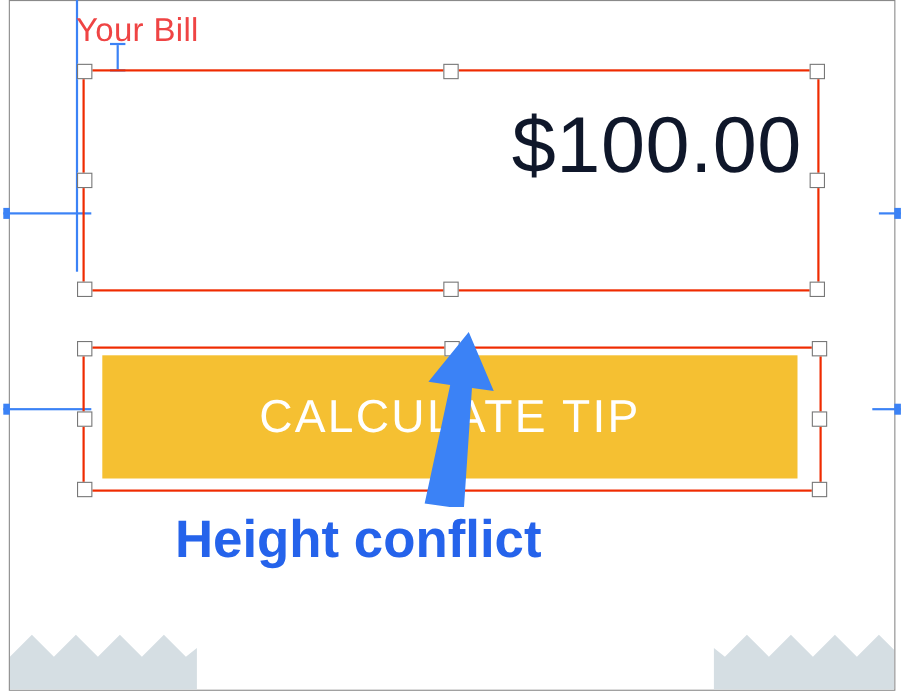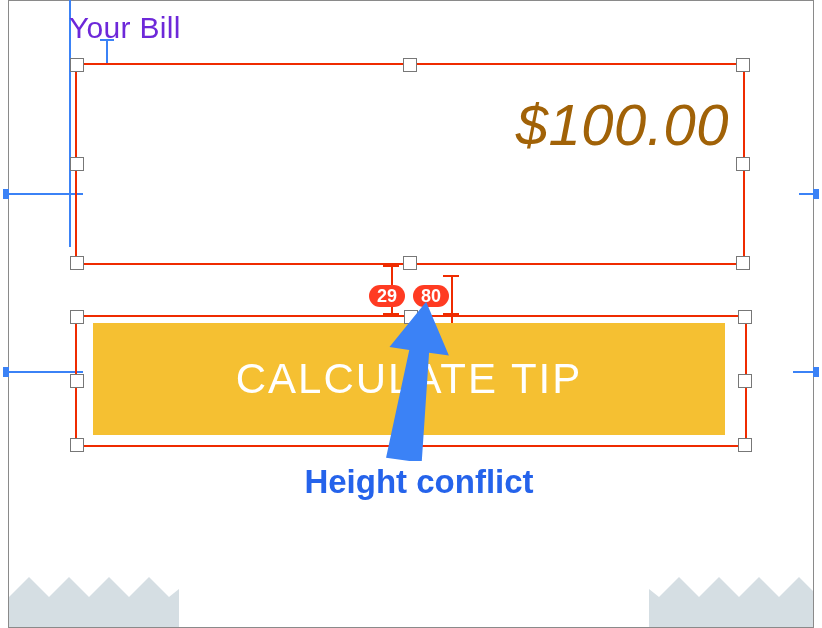--- a/index.html
+++ b/index.html
@@ -77,28 +77,28 @@
   .h.tr{ right:-7px; top:-7px;}
   .h.ml{ left:-7px; top:50%; margin-top:-7px;}
   .h.mr{ right:-7px; top:50%; margin-top:-7px;}
   .h.bl{ left:-7px; bottom:-7px;}
   .h.bm{ left:50%; bottom:-7px; margin-left:-7px;}
   .h.br{ right:-7px; bottom:-7px;}
 
   
   .bill-label {
     position:absolute; left:60px; top:10px;
-    font-size:30px; color:#6d28d9; letter-spacing:.3px;
+    font-size:30px; color:#ef4444; letter-spacing:.3px;
   }
 
   
   .amount {
     position:absolute; left:66px; top:90px; width:666px;
     text-align:right; padding-right:12px; box-sizing:border-box;
-    font-size:58px; font-weight:500; color:#a16207; letter-spacing:.5px;font-style:italic;
+    font-size:72px; font-weight:500; color:#0f172a; letter-spacing:.5px;
   }
 
   
   .btn-fill {
     position:absolute; left:84px; top:322px; width:632px; height:112px;
     background:#f5c032;
     display:flex; align-items:center; justify-content:center;
   }
   .btn-text {
     color:#ffffff; font-size:42px; letter-spacing:2px; font-weight:500;
@@ -130,22 +130,22 @@
 
   
   .arrow {
     position:absolute; left:366px; top:300px; width:80px; height:160px;
     pointer-events:none;
   }
 
   
   .anno {
     position:absolute; left:150px; top:460px; width:520px;
-    text-align:center;
-    color:#2563eb; font-size:33px; font-weight:700; line-height:1.25;
+    text-align:left;
+    color:#2563eb; font-size:48px; font-weight:700; line-height:1.25;
   }
 
   
   .torn {
     position:absolute; left:0; right:0; bottom:0; height:60px;
     overflow:hidden;
   }
   .torn svg { width:100%; height:100%; display:block;}
 
   
@@ -185,30 +185,20 @@
     <div class="h tl"></div>
     <div class="h tm"></div>
     <div class="h tr"></div>
     <div class="h ml"></div>
     <div class="h mr"></div>
     <div class="h bl"></div>
     <div class="h bm"></div>
     <div class="h br"></div>
   </div>
 
-  <div class="gap-area">
-     <div class="gap-line l1"></div>
-     <div class="gap-tick t1a"></div>
-      <div class="gap-tick t1b"></div>
-     <div class="gap-line l2"></div>
-     <div class="gap-tick t2a"></div>
-      <div class="gap-tick t2b"></div>
-     <div class="badge b29">29</div>
-     <div class="badge b80">80</div>
-  </div>
 
   <div class="btn-fill">
      <span class="btn-text">CALCULATE TIP</span>
   </div>
 
   <div class="sel button">
     <div class="h tl"></div>
     <div class="h tm"></div>
     <div class="h tr"></div>
     <div class="h ml"></div>

